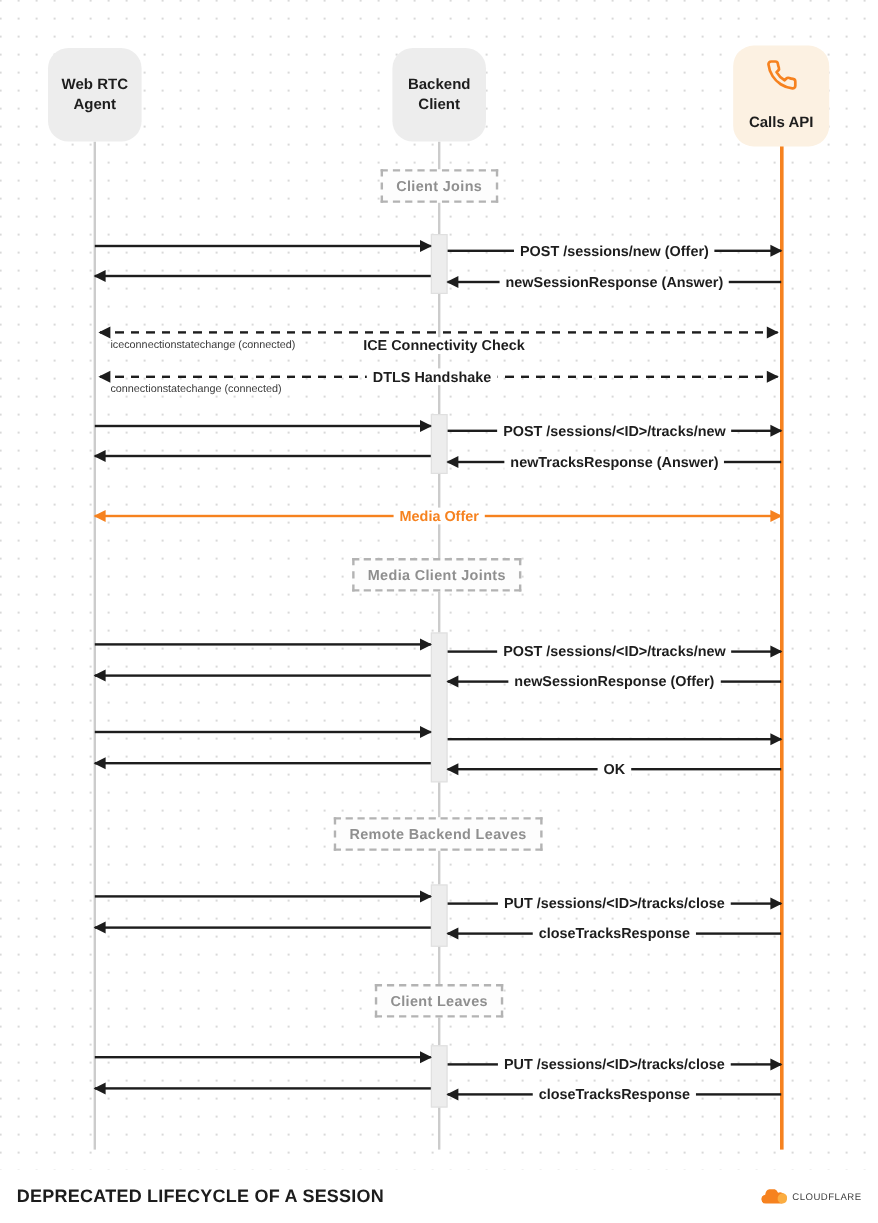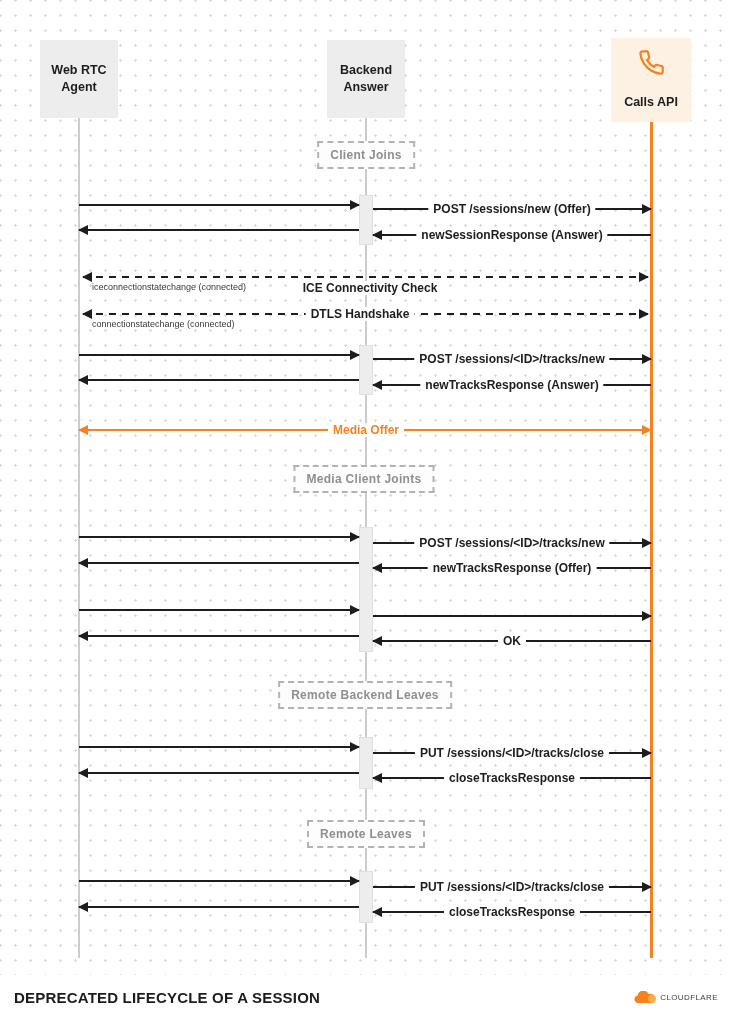--- a/index.html
+++ b/index.html
@@ -8,21 +8,21 @@
     font-family:"Liberation Sans",sans-serif;background-color:#ffffff;
     background-image:radial-gradient(circle,#d9d9d9 1.1px,transparent 1.1px);
     background-size:15px 15px;background-position:8px 8px;
   }
   .lifeline{position:absolute;top:118px;height:840px;width:2px;background:#cccccc;z-index:1;}
   .lifeline.orange{background:#f6821f;width:3px;}
   .activation{position:absolute;left:359px;width:14px;background:#ededed;border:1px solid #e0e0e0;box-sizing:border-box;z-index:2;}
   .actor{
     position:absolute;top:40px;width:78px;height:78px;background:#ededed;
     display:flex;flex-direction:column;align-items:center;justify-content:center;
-    font-weight:bold;font-size:12.5px;color:#1d1d1d;text-align:center;line-height:1.35;z-index:3;
+    font-weight:bold;font-size:12.5px;color:#1d1d1d;text-align:center;line-height:1.35;z-index:3;border-radius:17px;
   }
   .actor.calls{top:38px;height:84px;width:80px;background:#fcf1e2;gap:18px;}
   .section{
     position:absolute;transform:translate(-50%,-50%);border:2px dashed #b3b3b3;
     color:#8f8f8f;font-weight:bold;font-size:12px;letter-spacing:.3px;background:#fdfdfd;
     padding:5px 11px;white-space:nowrap;z-index:3;
   }
   .arrow{position:absolute;z-index:4;height:2px;background:#1d1d1d;}
   .arrow.dash{background:repeating-linear-gradient(90deg,#1d1d1d 0 7px,transparent 7px 13px);}
   .arrow.orange{background:#f6821f;}
@@ -60,33 +60,33 @@
   <div class="activation" style="top:527px;height:125px"></div>
   <div class="activation" style="top:737px;height:52px"></div>
   <div class="activation" style="top:871px;height:52px"></div>
 
   <div class="actor" style="left:40px">
     <span>Web RTC</span>
     <span>Agent</span>
   </div>
   <div class="actor" style="left:327px">
     <span>Backend</span>
-    <span>Answer</span>
+    <span>Client</span>
   </div>
   <div class="actor calls" style="left:611px">
     <svg width="27" height="27" viewBox="0 0 24 24" fill="none" stroke="#f6821f" stroke-width="2" stroke-linecap="round" stroke-linejoin="round">
       <path d="M22 16.92v3a2 2 0 0 1-2.18 2 19.79 19.79 0 0 1-8.63-3.07 19.5 19.5 0 0 1-6-6 19.79 19.79 0 0 1-3.07-8.67A2 2 0 0 1 4.11 2h3a2 2 0 0 1 2 1.72 12.84 12.84 0 0 0 .7 2.81 2 2 0 0 1-.45 2.11L8.09 9.91a16 16 0 0 0 6 6l1.27-1.27a2 2 0 0 1 2.11-.45 12.84 12.84 0 0 0 2.81.7A2 2 0 0 1 22 16.92z"></path>
     </svg>
     <span>Calls API</span>
   </div>
 
   <div class="section" style="left:366px;top:155px">Client Joins</div>
   <div class="section" style="left:364px;top:479px">Media Client Joints</div>
   <div class="section" style="left:365px;top:695px">Remote Backend Leaves</div>
-  <div class="section" style="left:366px;top:834px">Remote Leaves</div>
+  <div class="section" style="left:366px;top:834px">Client Leaves</div>
 
   <div class="arrow" style="left:79px;top:204px;width:280px">
       <i class="head hr"></i>
     </div>
   <div class="arrow" style="left:373px;top:208px;width:278px">
       <i class="head hr"></i>
     </div>
   <span class="mlabel" style="left:512px;top:209px">POST /sessions/new (Offer)</span>
 
   <div class="arrow" style="left:79px;top:229px;width:280px">
@@ -140,21 +140,21 @@
       <i class="head hr"></i>
     </div>
   <span class="mlabel" style="left:512px;top:543px">POST /sessions/&lt;ID&gt;/tracks/new</span>
 
   <div class="arrow" style="left:79px;top:562px;width:280px">
       <i class="head hl"></i>
     </div>
   <div class="arrow" style="left:373px;top:567px;width:278px">
       <i class="head hl"></i>
     </div>
-  <span class="mlabel" style="left:512px;top:568px">newTracksResponse (Offer)</span>
+  <span class="mlabel" style="left:512px;top:568px">newSessionResponse (Offer)</span>
 
   <div class="arrow" style="left:79px;top:609px;width:280px">
       <i class="head hr"></i>
     </div>
   <div class="arrow" style="left:373px;top:615px;width:278px">
       <i class="head hr"></i>
     </div>
 
   <div class="arrow" style="left:79px;top:635px;width:280px">
       <i class="head hl"></i>

